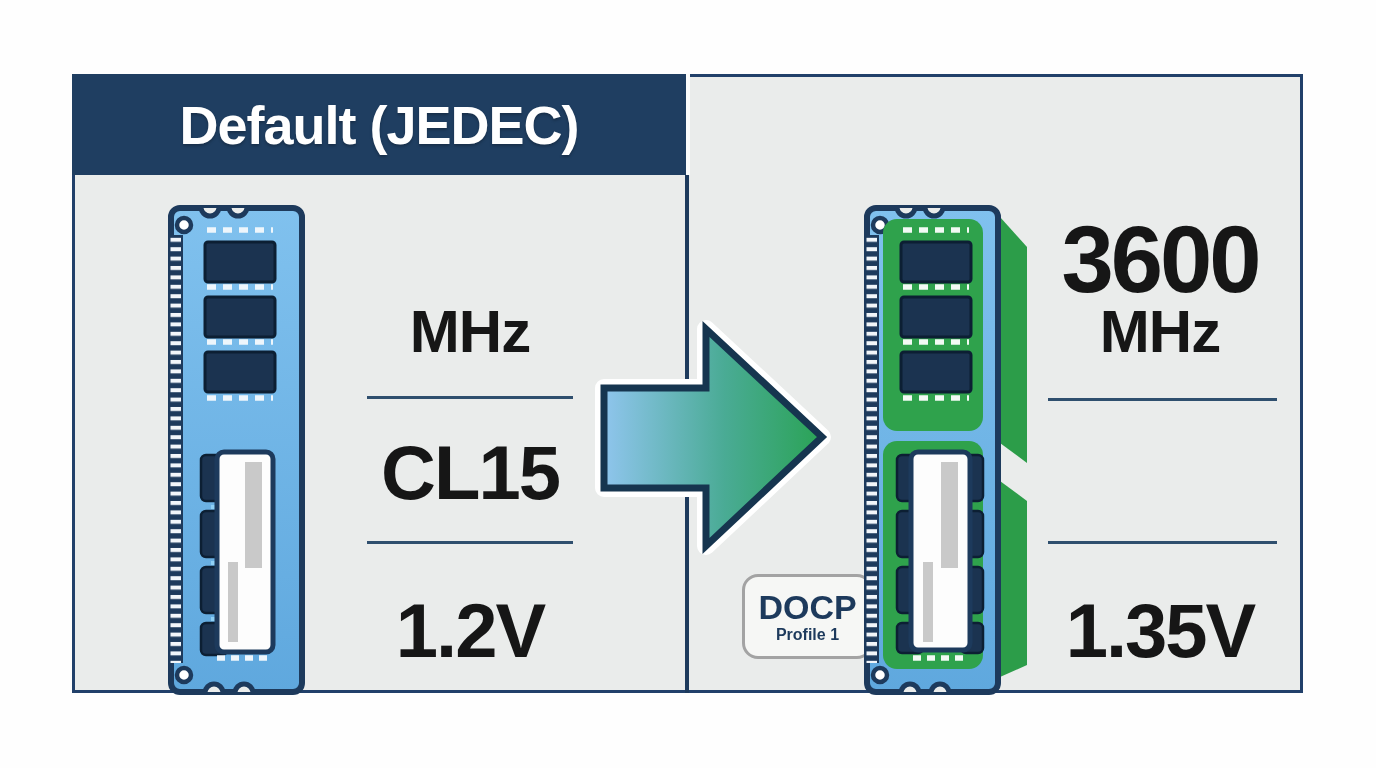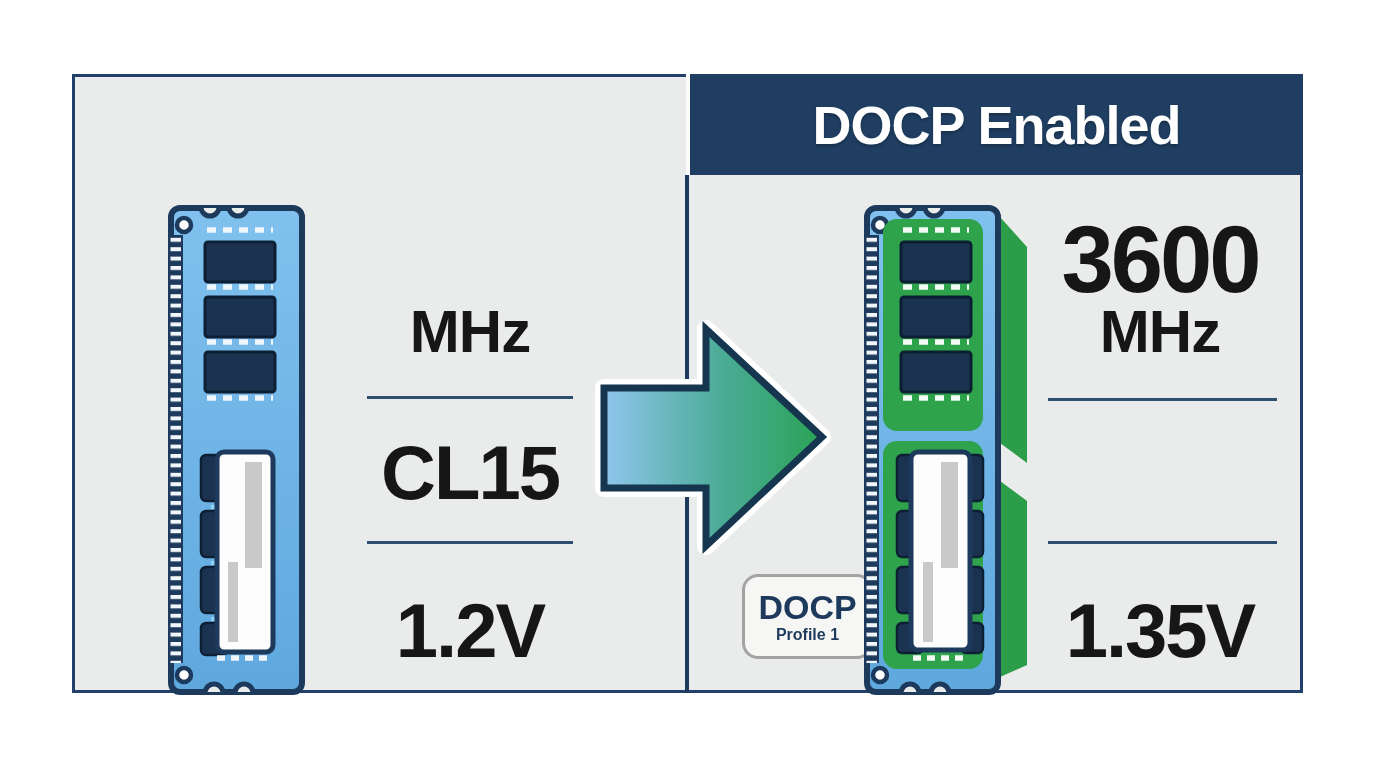--- a/index.html
+++ b/index.html
@@ -52,22 +52,22 @@
   .badge .b1{font-weight:bold;font-size:34px;line-height:1;}
   .badge .b2{font-weight:bold;font-size:16px;line-height:1;margin-top:3px;}
 </style>
 </head>
 <body>
 
 <div class="stage">
 
   <div class="table-frame"></div>
 
+  <div class="header-cell header-left">Default (JEDEC)</div>
   <div class="header-gap"></div>
-  <div class="header-cell header-right">DOCP Enabled</div>
 
   <div class="v-divider"></div>
 
   <div class="stat unit col-left top-unit">MHz</div>
   <div class="stat-divider sd-l1"></div>
   <div class="stat cl col-left top-cl">CL15</div>
   <div class="stat-divider sd-l2"></div>
   <div class="stat volt col-left top-volt">1.2V</div>
 
   <div class="stat speed col-right top-speed">3600</div>

